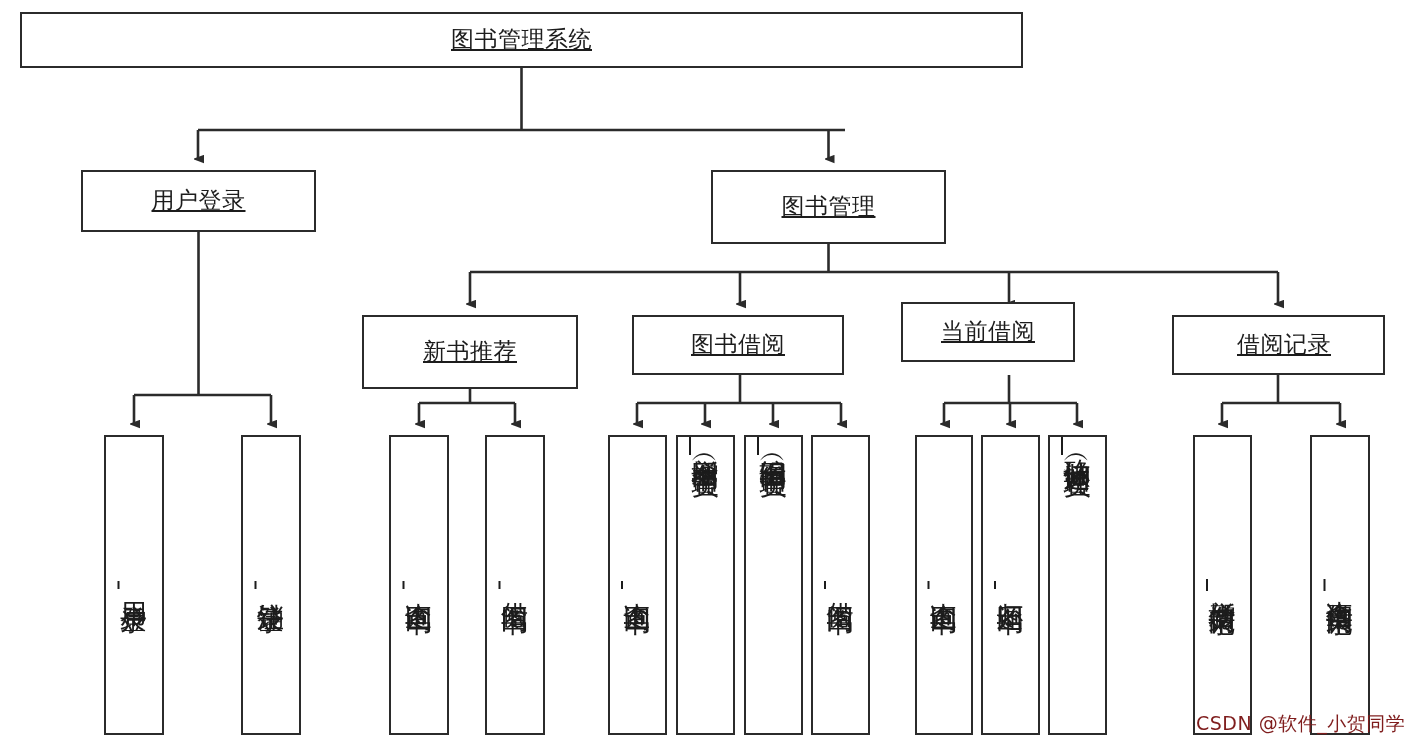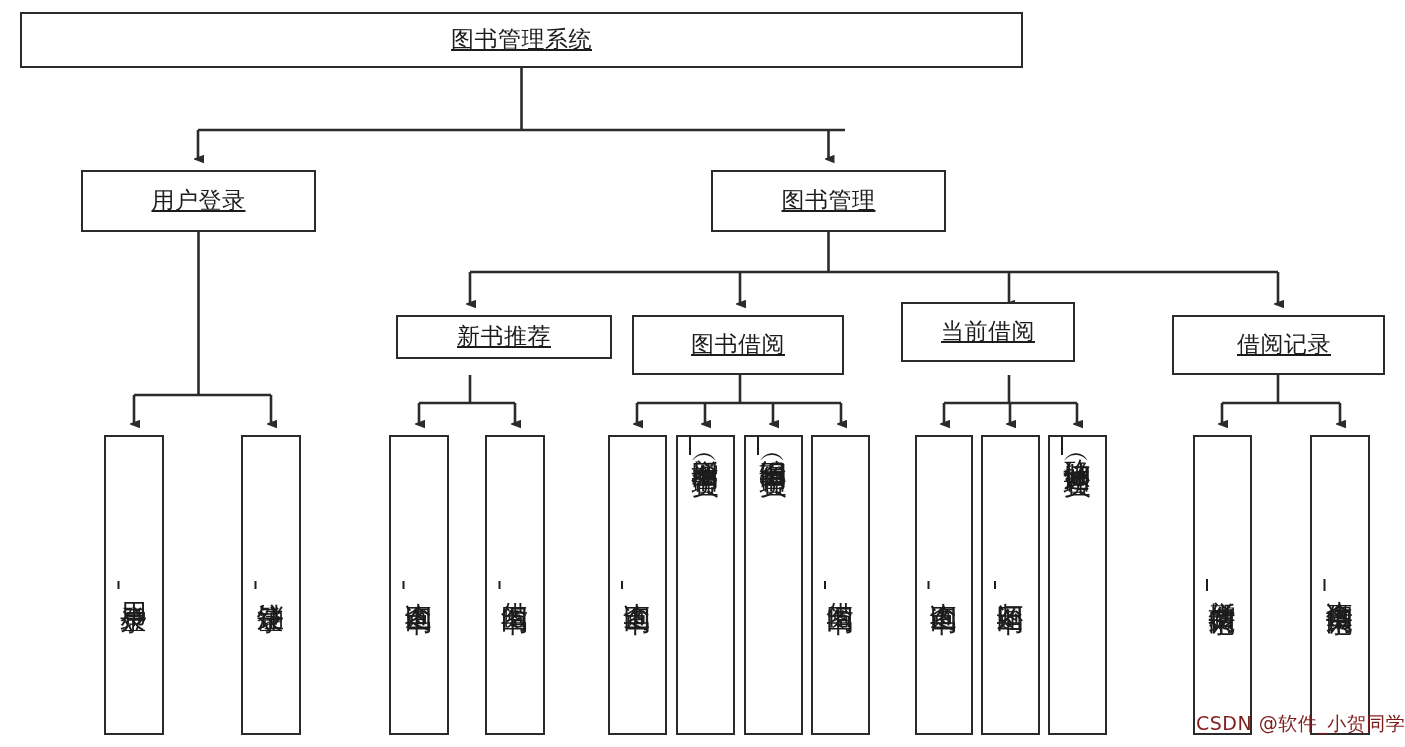--- a/index.html
+++ b/index.html
@@ -126,25 +126,25 @@
     </g>
   </svg>
 
   <div class="node horiz" style="left: 20px; top: 12px; width: 1003px; height: 56px;">
     <span class="node-label">图书管理系统</span>
   </div>
 
   <div class="node horiz" style="left: 81px; top: 170px; width: 235px; height: 62px;">
     <span class="node-label">用户登录</span>
   </div>
-  <div class="node horiz" style="left: 711px; top: 170px; width: 235px; height: 62px;">
+  <div class="node horiz" style="left: 711px; top: 170px; width: 235px; height: 74px;">
     <span class="node-label">图书管理</span>
   </div>
 
-  <div class="node horiz" style="left: 362px; top: 315px; width: 216px; height: 44px; margin-left: 34px;">
+  <div class="node horiz" style="left: 362px; top: 315px; width: 216px; height: 74px;">
     <span class="node-label">新书推荐</span>
   </div>
   <div class="node horiz" style="left: 632px; top: 315px; width: 212px; height: 60px;">
     <span class="node-label">图书借阅</span>
   </div>
   <div class="node horiz" style="left: 901px; top: 302px; width: 174px; height: 60px;">
     <span class="node-label">当前借阅</span>
   </div>
   <div class="node horiz" style="left: 1172px; top: 315px; width: 213px; height: 60px; padding-left: 11px;">
     <span class="node-label">借阅记录</span>

